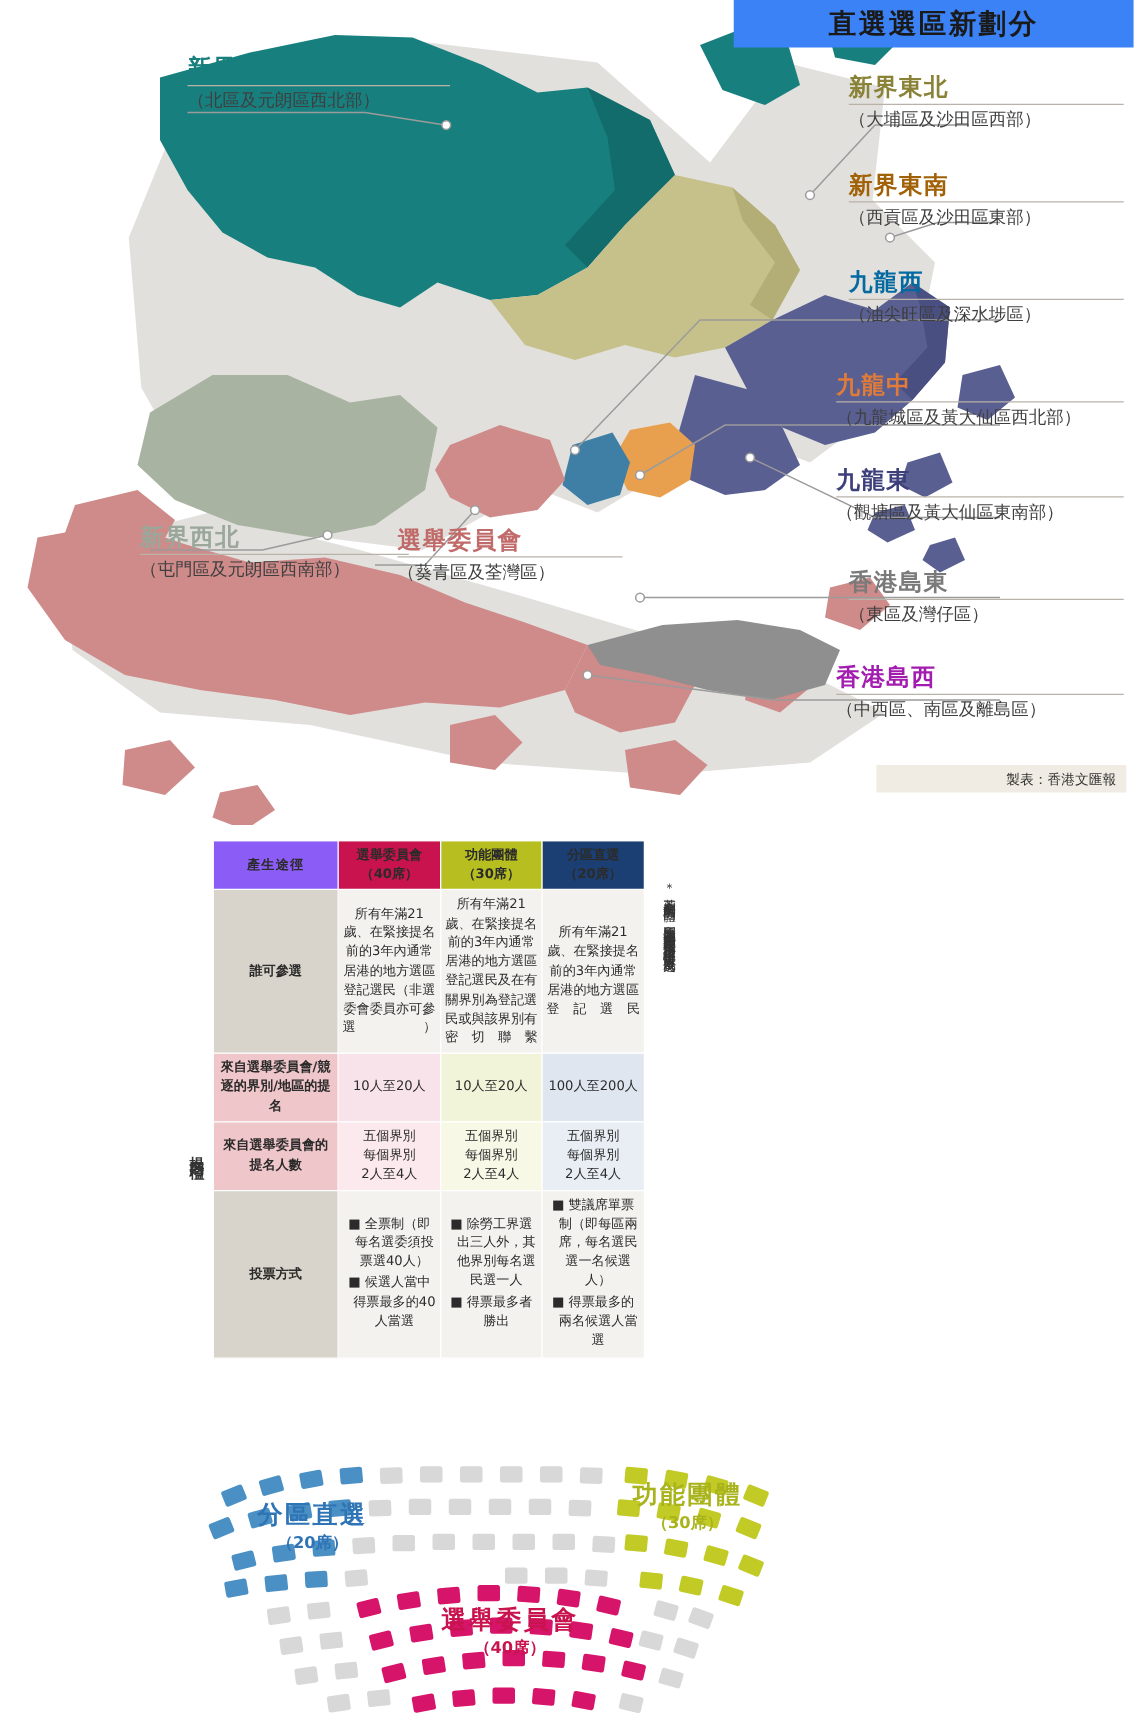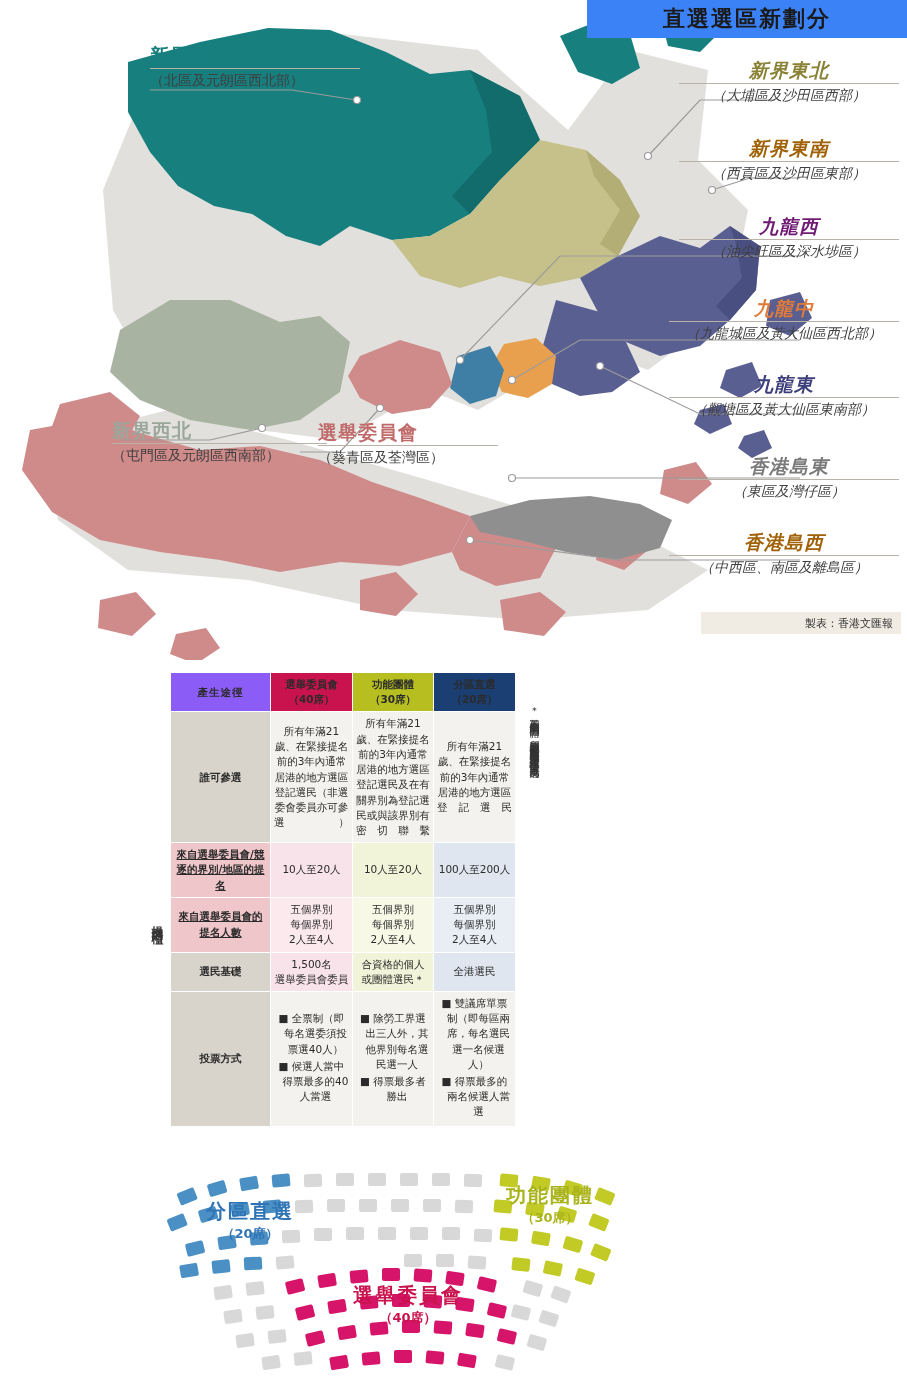--- a/index.html
+++ b/index.html
@@ -19,42 +19,42 @@
   .title-bar span{ font-size:22px; font-weight:bold; letter-spacing:2px; color:#1a1a1a; }
 
   
   .map-area{ position:absolute; left:0; top:0; width:907px; height:660px; }
   .map-area svg{ position:absolute; left:0; top:0; }
 
   
   .mlabel{ position:absolute; }
   .mlabel .nm{ font-size:19px; font-weight:bold; letter-spacing:1px; line-height:1.1; white-space:nowrap;}
   .mlabel .sb{ font-size:14px; color:#3f3f3f; white-space:nowrap; margin-top:3px; }
-  .mlabel.right{ text-align:center;font-style:italic; }
+  .mlabel.right{ text-align:left; }
   .mlabel .rule{ border-top:1px solid #b9b2a8; margin-top:2px; }
 
   .credit{
     position:absolute; right:6px; top:612px; width:200px; height:22px;
     background:#f1ece3; font-size:11px; color:#333;
     display:flex; align-items:center; justify-content:flex-end; padding-right:8px;
   }
 
   
   .tbl-wrap{ position:absolute; left:170px; top:672px; width:345px; }
   table.main{ border-collapse:collapse; width:345px; table-layout:fixed; }
   table.main td, table.main th{
     border:1px solid #ffffff; vertical-align:middle; text-align:center;
     font-size:10.5px; line-height:1.45; padding:4px 3px; color:#2b2b2b;
   }
   .hdr-left{ background:#8b5cf6; color:#fff; font-weight:bold; font-size:13px; letter-spacing:1px; width:100px;}
   .h-ec{ background:#c9134e; color:#fff; font-weight:bold; font-size:12px; line-height:1.3;}
   .h-fc{ background:#b6bf1f; color:#fff; font-weight:bold; font-size:12px; line-height:1.3;}
   .h-gc{ background:#1b3f72; color:#fff; font-weight:bold; font-size:12px; line-height:1.3;}
   .rowlab{ background:#d9d4cb; font-weight:bold; font-size:11.5px; color:#333; }
-  .rowlab.pink{ background:#efc6c9;text-decoration:underline; }
+  .rowlab.pink{ background:#efc6c9; }
   .c-ec{ background:#f7e3e9; }
   .c-fc{ background:#f2f4d9; }
   .c-gc{ background:#dfe6ef; }
   .c-ec2{ background:#fbe9ee; }
   .c-fc2{ background:#f7f8e6; }
   .c-gc2{ background:#e9eef4; }
   .c-white{ background:#f4f2ee; }
   .just{ text-align:justify; text-align-last:justify; font-size:10.5px; padding:6px 7px; }
   .bullets{ text-align:left; font-size:10.5px; padding:6px 6px; }
   .bullets div{ margin-bottom:2px; text-indent:-8px; padding-left:8px;}
@@ -194,21 +194,21 @@
   <div class="sb">（大埔區及沙田區西部）</div>
 </div>
 
 <div class="mlabel right" style="right:8px; top:138px; width:220px;">
   <div class="nm" style="color:#a16207;">新界東南</div>
   <div class="rule"></div>
   <div class="sb">（西貢區及沙田區東部）</div>
 </div>
 
 <div class="mlabel right" style="right:8px; top:216px; width:220px;">
-  <div class="nm" style="color:#701a75;">九龍西</div>
+  <div class="nm" style="color:#0369a1;">九龍西</div>
   <div class="rule"></div>
   <div class="sb">（油尖旺區及深水埗區）</div>
 </div>
 
 <div class="mlabel right" style="right:8px; top:298px; width:230px;">
   <div class="nm" style="color:#e07b39;">九龍中</div>
   <div class="rule"></div>
   <div class="sb">（九龍城區及黃大仙區西北部）</div>
 </div>
 
@@ -218,21 +218,21 @@
   <div class="sb">（觀塘區及黃大仙區東南部）</div>
 </div>
 
 <div class="mlabel right" style="right:8px; top:456px; width:220px;">
   <div class="nm" style="color:#7a7a7a;">香港島東</div>
   <div class="rule"></div>
   <div class="sb">（東區及灣仔區）</div>
 </div>
 
 <div class="mlabel right" style="right:8px; top:532px; width:230px;">
-  <div class="nm" style="color:#a16207;">香港島西</div>
+  <div class="nm" style="color:#a21caf;">香港島西</div>
   <div class="rule"></div>
   <div class="sb">（中西區、南區及離島區）</div>
 </div>
 
 <div class="mlabel" style="left:112px; top:420px; width:215px;">
   <div class="nm" style="color:#9aa79a;">新界西北</div>
   <div class="rule"></div>
   <div class="sb">（屯門區及元朗區西南部）</div>
 </div>
 
@@ -292,28 +292,20 @@
 每個界別
 2人至4人</td>
       <td class="c-fc2" style="white-space:pre-line">五個界別
 每個界別
 2人至4人</td>
       <td class="c-gc2" style="white-space:pre-line">五個界別
 每個界別
 2人至4人</td>
     </tr>
 
-    <tr>
-      <td class="rowlab">選民基礎</td>
-      <td class="c-ec" style="white-space:pre-line">1,500名
-選舉委員會委員</td>
-      <td class="c-fc" style="white-space:pre-line">合資格的個人
-或團體選民＊</td>
-      <td class="c-gc" style="white-space:pre-line">全港選民</td>
-    </tr>
 
     <tr>
       <td class="rowlab">投票方式</td>
       <td class="c-white bullets">
         <div>■ 全票制（即每名選委須投票選40人）</div>
         <div>■ 候選人當中得票最多的40人當選</div>
       </td>
       <td class="c-white bullets">
         <div>■ 除勞工界選出三人外，其他界別每名選民選一人</div>
         <div>■ 得票最多者勝出</div>

